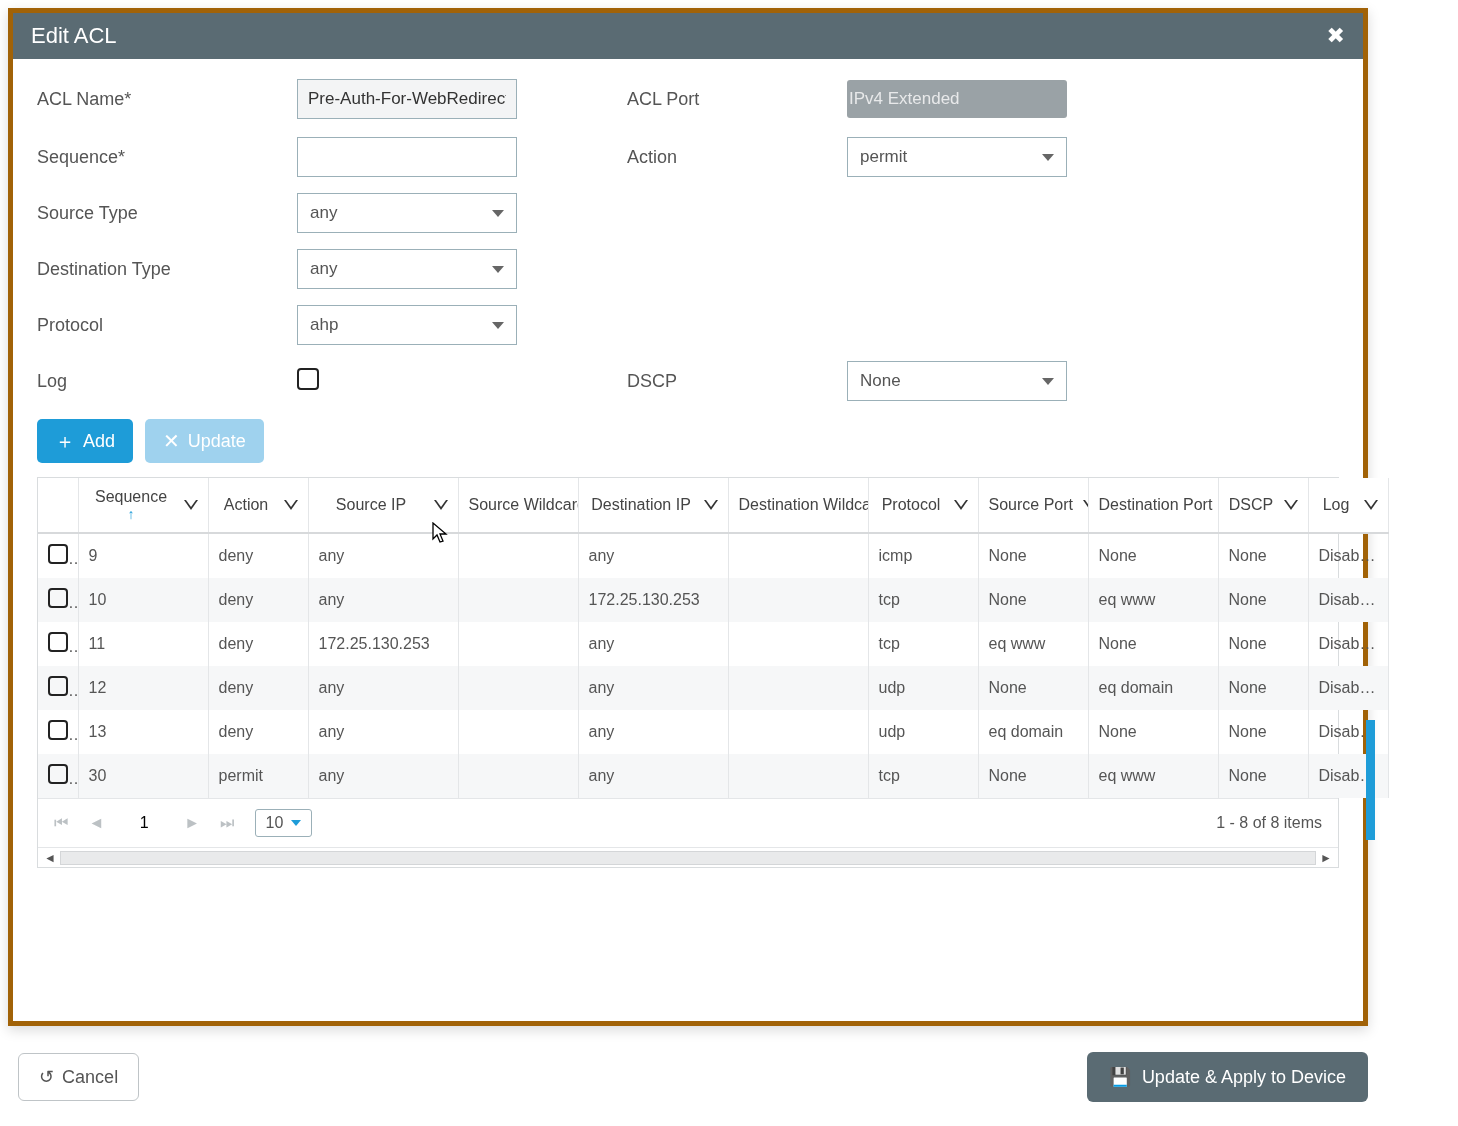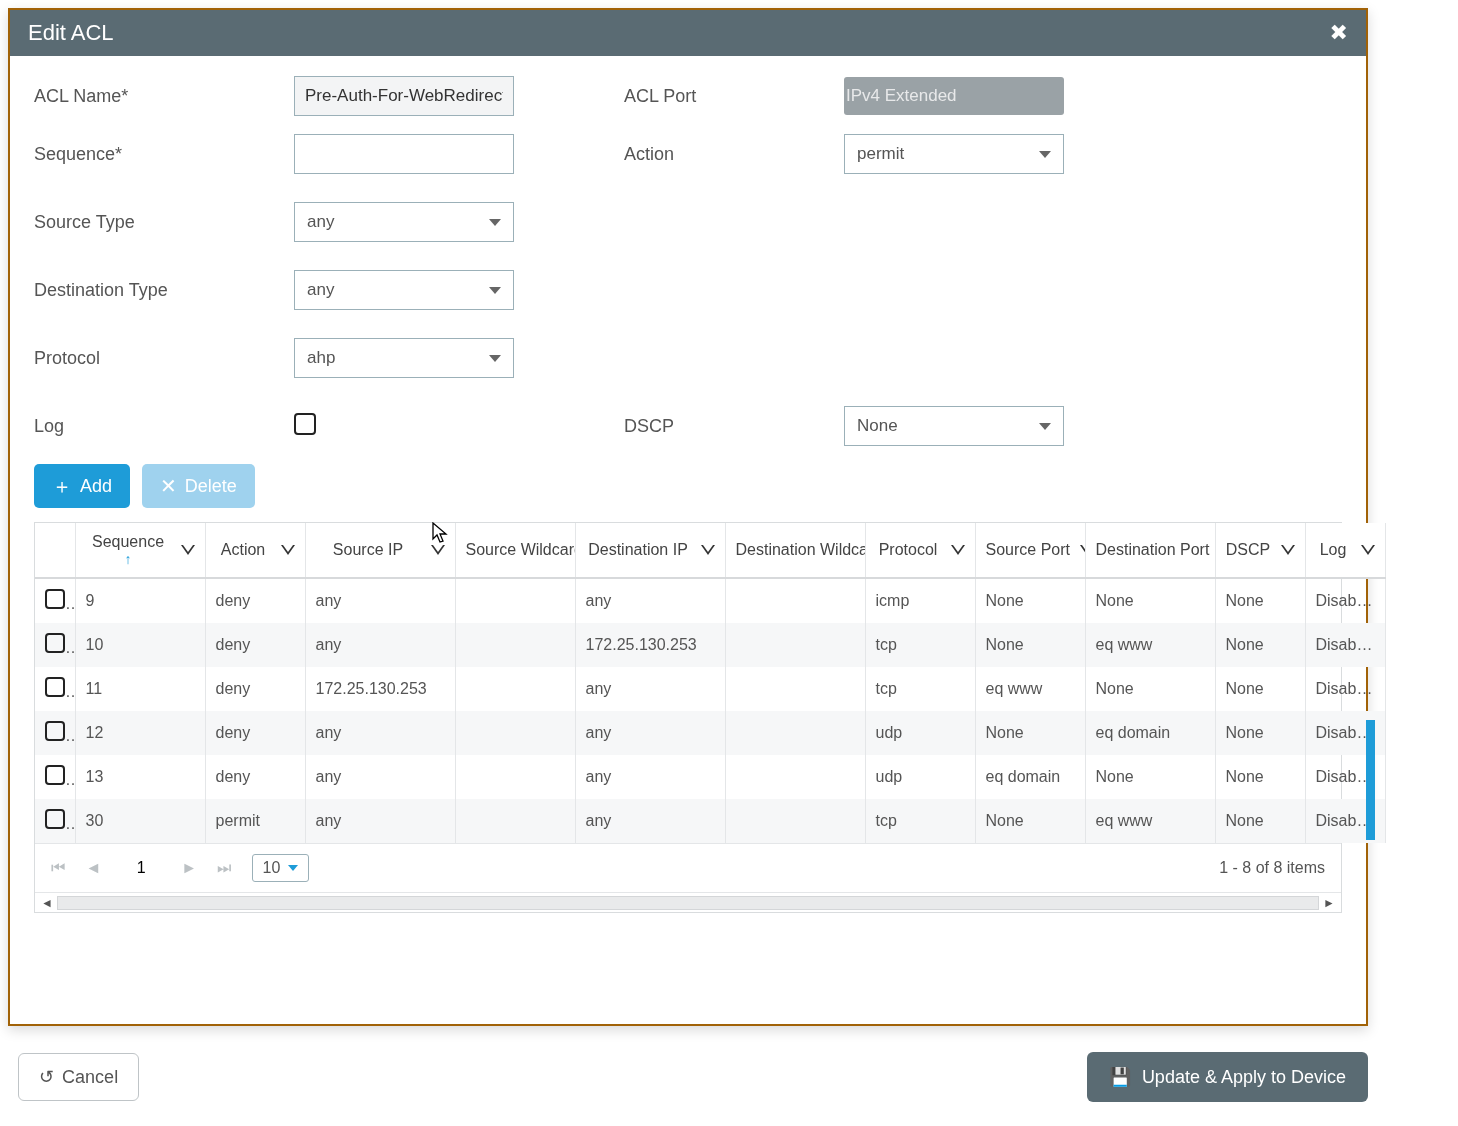--- a/index.html
+++ b/index.html
@@ -10,42 +10,42 @@
     background: #fff;
     width: 1458px;
     height: 1126px;
     position: relative;
   }
 
   .modal {
     position: absolute;
     top: 8px; left: 8px; right: 90px; bottom: 100px;
     background: #fff;
-    border: 2px solid #a16207;
+    border: 5px solid #a16207;
     box-shadow: 0 4px 12px rgba(0,0,0,.15);
   }
 
   .titlebar {
     background: #5a6b73;
     color: #fff;
     height: 46px;
     display: flex;
     align-items: center;
     justify-content: space-between;
     padding: 0 18px;
   }
   .titlebar h1 { font-size: 22px; font-weight: 400; }
   .close-x { font-size: 22px; cursor: pointer; }
 
   .body { padding: 20px 24px; }
 
   .form-grid {
     display: grid;
     grid-template-columns: 260px 250px 80px 220px 250px;
-    row-gap: 28px;
+    row-gap: 16px;
     align-items: center;
     margin-bottom: 18px;
   }
   .form-label { font-size: 18px; color: #555; }
   .txt-input {
     width: 220px; height: 40px;
     border: 1px solid #9bb0b8;
     background: #f3f4f5;
     padding: 0 10px;
     font-size: 17px;
@@ -297,21 +297,21 @@
         </div>
     </div>
 
     <div class="btn-row">
       <button class="btn btn-add">
           <span class="plus-icon">＋</span>
           <span>Add</span>
         </button>
       <button class="btn btn-del">
           <span class="x-icon">✕</span>
-          <span>Delete</span>
+          <span>Update</span>
         </button>
     </div>
 
     <div class="grid-wrap">
       <table class="data">
         <colgroup>
           <col style="width:40px">
             <col style="width:130px">
             <col style="width:100px">
           <col style="width:150px">

